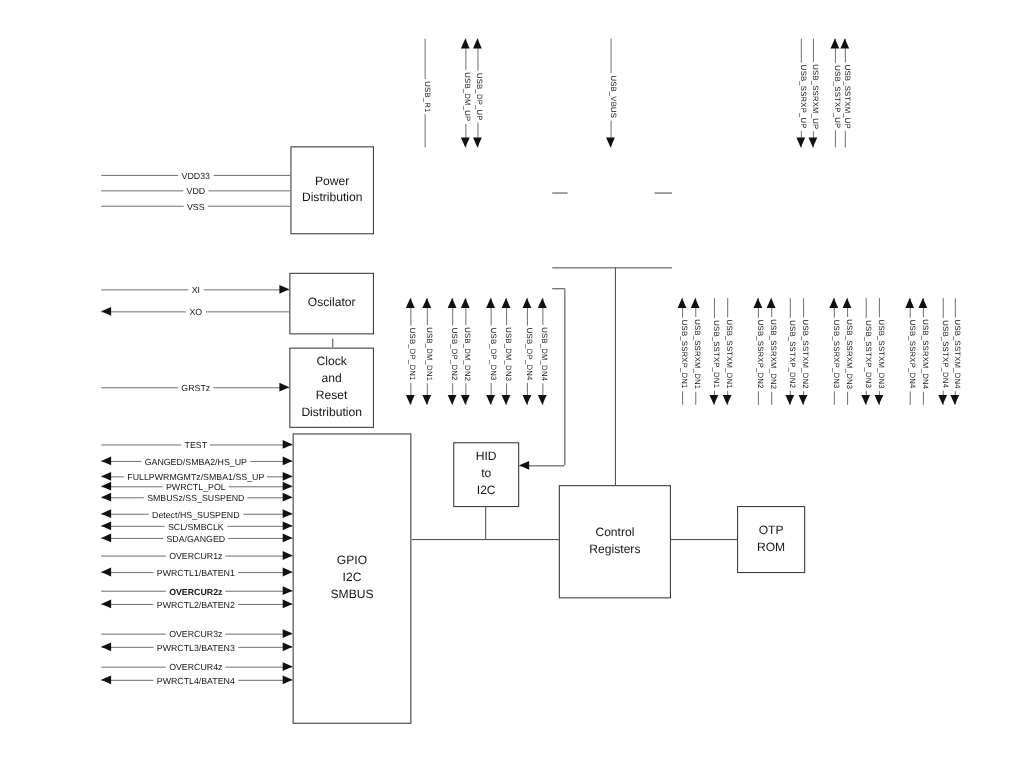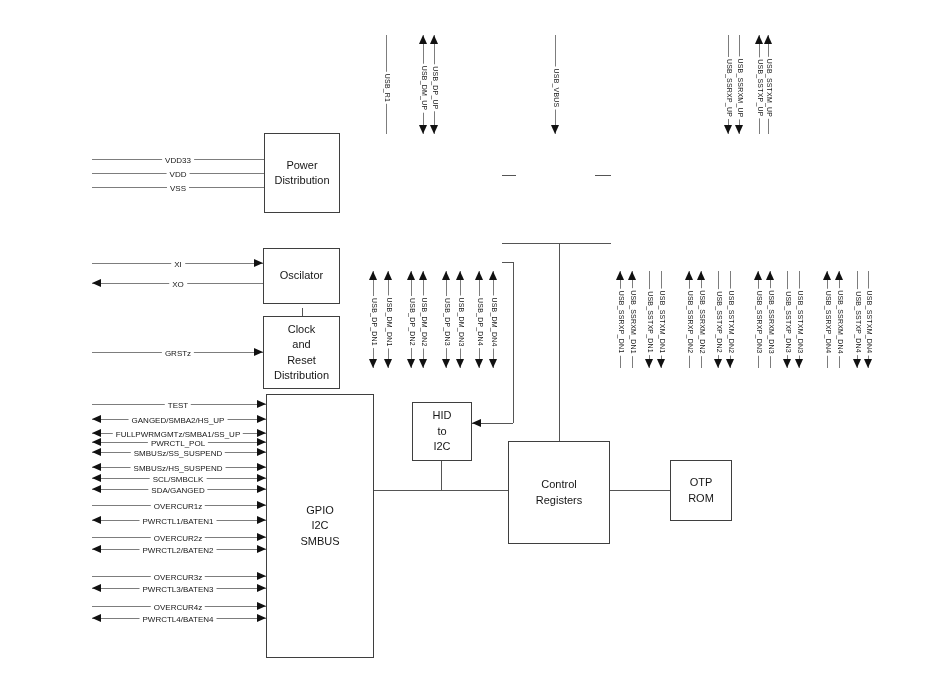--- a/index.html
+++ b/index.html
@@ -76,39 +76,39 @@
     <div class="head head-right" style="left: 257px; top: 438px;"></div>
     <div class="head head-left" style="left: 92px; top: 438px;"></div>
     <div class="hlabel" style="left: 178px; top: 442.5px;">PWRCTL_POL</div>
     <div class="hline" style="left: 92px; top: 452px; width: 174px; height: 1px;"></div>
     <div class="head head-right" style="left: 257px; top: 448px;"></div>
     <div class="head head-left" style="left: 92px; top: 448px;"></div>
     <div class="hlabel" style="left: 178px; top: 452.5px;">SMBUSz/SS_SUSPEND</div>
     <div class="hline" style="left: 92px; top: 467px; width: 174px; height: 1px;"></div>
     <div class="head head-right" style="left: 257px; top: 463px;"></div>
     <div class="head head-left" style="left: 92px; top: 463px;"></div>
-    <div class="hlabel" style="left: 178px; top: 467.5px;">SMBUSz/HS_SUSPEND</div>
+    <div class="hlabel" style="left: 178px; top: 467.5px;">Detect/HS_SUSPEND</div>
     <div class="hline" style="left: 92px; top: 478px; width: 174px; height: 1px;"></div>
     <div class="head head-right" style="left: 257px; top: 474px;"></div>
     <div class="head head-left" style="left: 92px; top: 474px;"></div>
     <div class="hlabel" style="left: 178px; top: 478.5px;">SCL/SMBCLK</div>
     <div class="hline" style="left: 92px; top: 489px; width: 174px; height: 1px;"></div>
     <div class="head head-right" style="left: 257px; top: 485px;"></div>
     <div class="head head-left" style="left: 92px; top: 485px;"></div>
     <div class="hlabel" style="left: 178px; top: 489.5px;">SDA/GANGED</div>
     <div class="hline" style="left: 92px; top: 505px; width: 174px; height: 1px;"></div>
     <div class="head head-right" style="left: 257px; top: 501px;"></div>
     <div class="hlabel" style="left: 178px; top: 505.5px;">OVERCUR1z</div>
     <div class="hline" style="left: 92px; top: 520px; width: 174px; height: 1px;"></div>
     <div class="head head-right" style="left: 257px; top: 516px;"></div>
     <div class="head head-left" style="left: 92px; top: 516px;"></div>
     <div class="hlabel" style="left: 178px; top: 520.5px;">PWRCTL1/BATEN1</div>
     <div class="hline" style="left: 92px; top: 537px; width: 174px; height: 1px;"></div>
     <div class="head head-right" style="left: 257px; top: 533px;"></div>
-    <div class="hlabel" style="left: 178px; top: 537.5px;">OVERCUR2z</div>
+    <div class="hlabel" style="left: 178px; top: 537.5px; font-weight: bold;">OVERCUR2z</div>
     <div class="hline" style="left: 92px; top: 549px; width: 174px; height: 1px;"></div>
     <div class="head head-right" style="left: 257px; top: 545px;"></div>
     <div class="head head-left" style="left: 92px; top: 545px;"></div>
     <div class="hlabel" style="left: 178px; top: 549.5px;">PWRCTL2/BATEN2</div>
     <div class="hline" style="left: 92px; top: 576px; width: 174px; height: 1px;"></div>
     <div class="head head-right" style="left: 257px; top: 572px;"></div>
     <div class="hlabel" style="left: 178px; top: 576.5px;">OVERCUR3z</div>
     <div class="hline" style="left: 92px; top: 588px; width: 174px; height: 1px;"></div>
     <div class="head head-right" style="left: 257px; top: 584px;"></div>
     <div class="head head-left" style="left: 92px; top: 584px;"></div>

